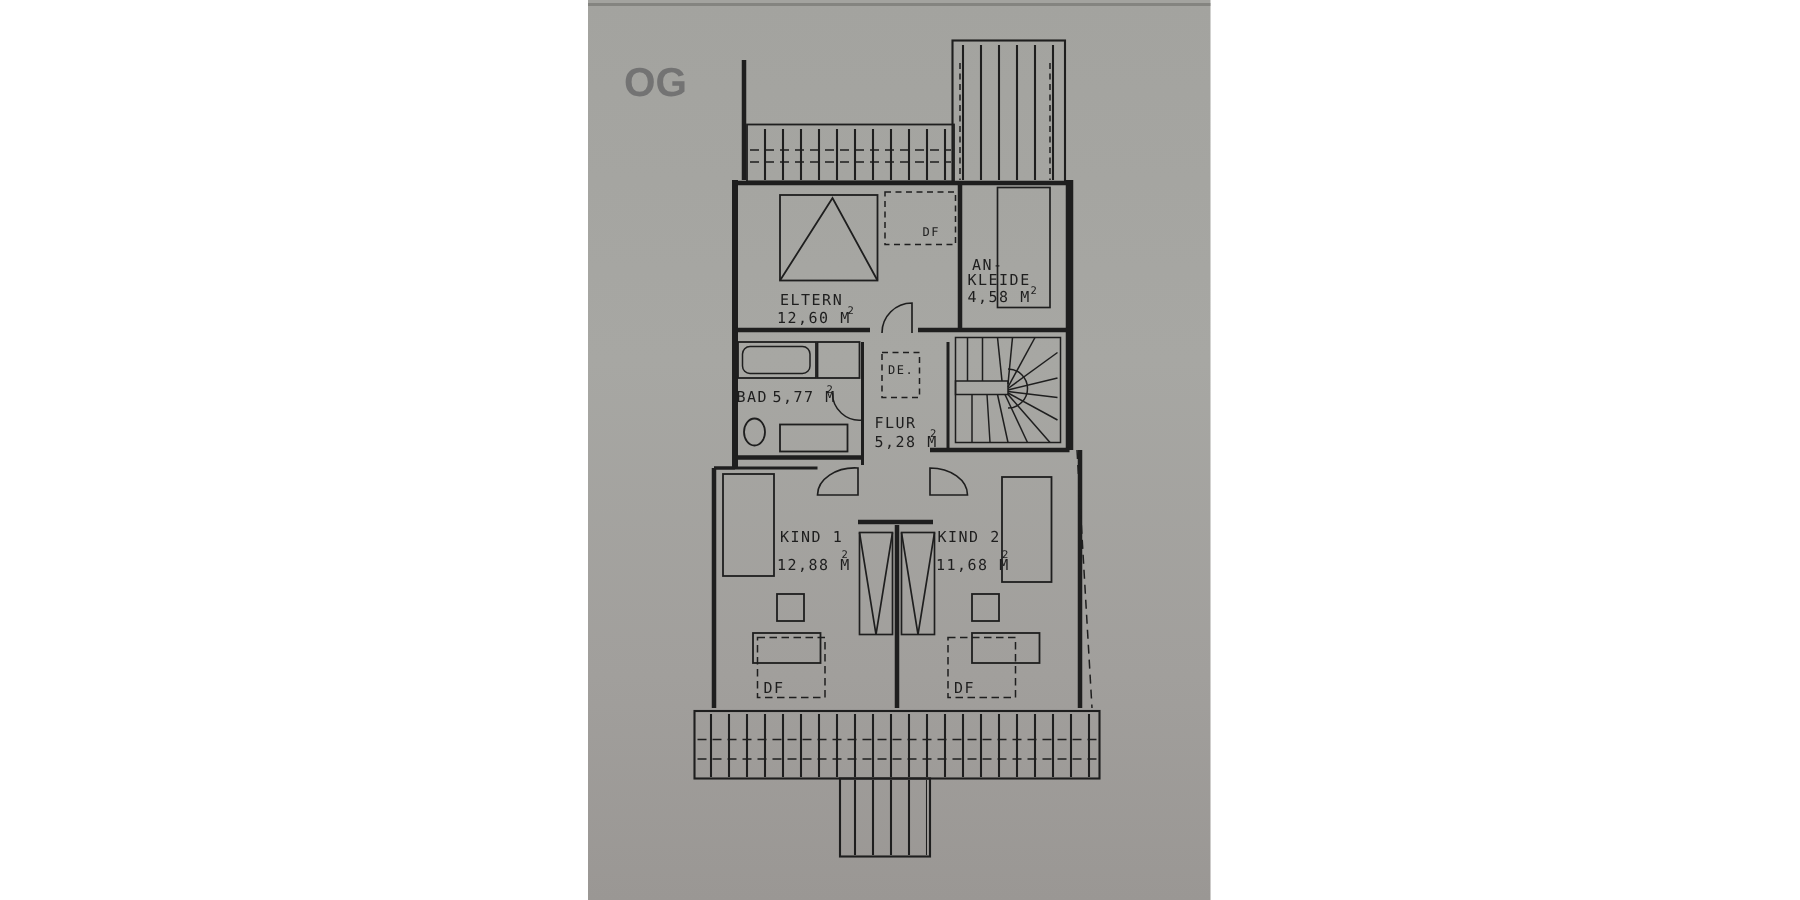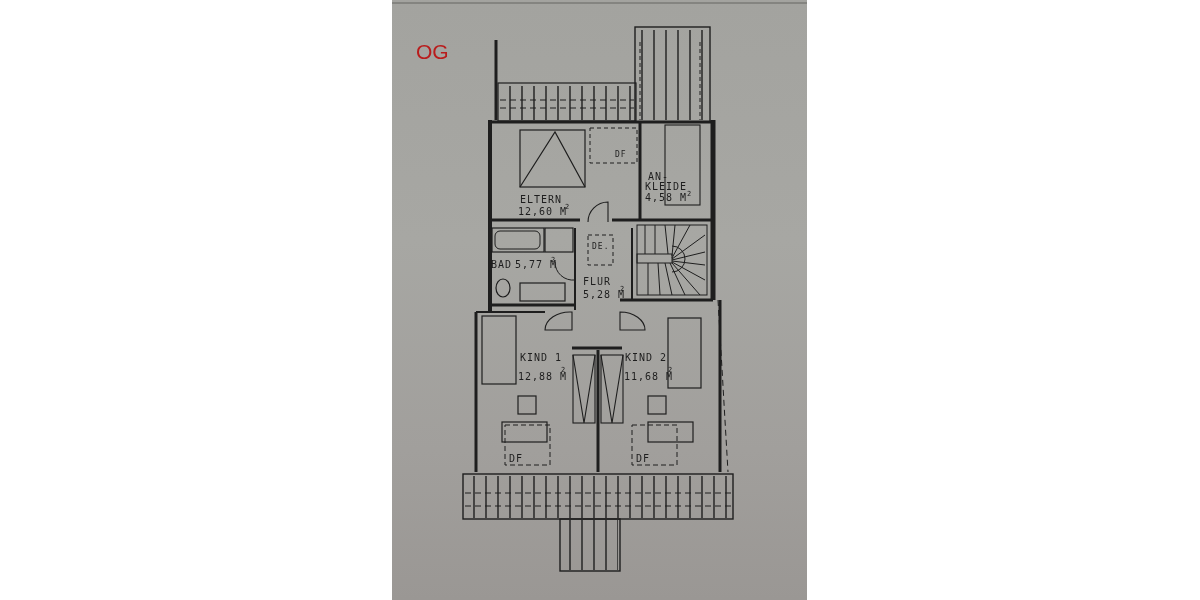--- a/index.html
+++ b/index.html
@@ -1,20 +1,20 @@
 <!DOCTYPE html>
 <html><head>
 <meta charset="utf-8">
 <style>
   html,body{margin:0;padding:0;}
   body{width:1200px;height:600px;background:#ffffff;position:relative;overflow:hidden;font-family:"DejaVu Sans Mono",monospace;}
   .paper{position:absolute;left:392px;top:0;width:415px;height:600px;
     background:linear-gradient(180deg,#a3a39f 0%,#a7a7a3 40%,#a19f9c 75%,#9a9794 100%);}
   .paper-edge{position:absolute;left:392px;top:2px;width:415px;height:2px;background:#6f6f6c;opacity:.6;}
-  .og-label{position:absolute;left:416px;top:40px;font-family:"Liberation Sans",sans-serif;font-weight:normal;font-size:21px;color:#b91c1c;letter-spacing:0px;}
+  .og-label{position:absolute;left:416px;top:40px;font-family:"Liberation Sans",sans-serif;font-weight:bold;font-size:27px;color:#737373;letter-spacing:0px;}
   svg.plan{position:absolute;left:392px;top:0;}
   .room-label{font-family:"DejaVu Sans Mono",monospace;font-size:10px;fill:#1e1e1e;letter-spacing:1px;}
   .sup{font-size:7px;}
 </style>
 </head>
 <body>
 
 <div class="paper"></div>
 <div class="paper-edge"></div>
 <div class="og-label">OG</div>

